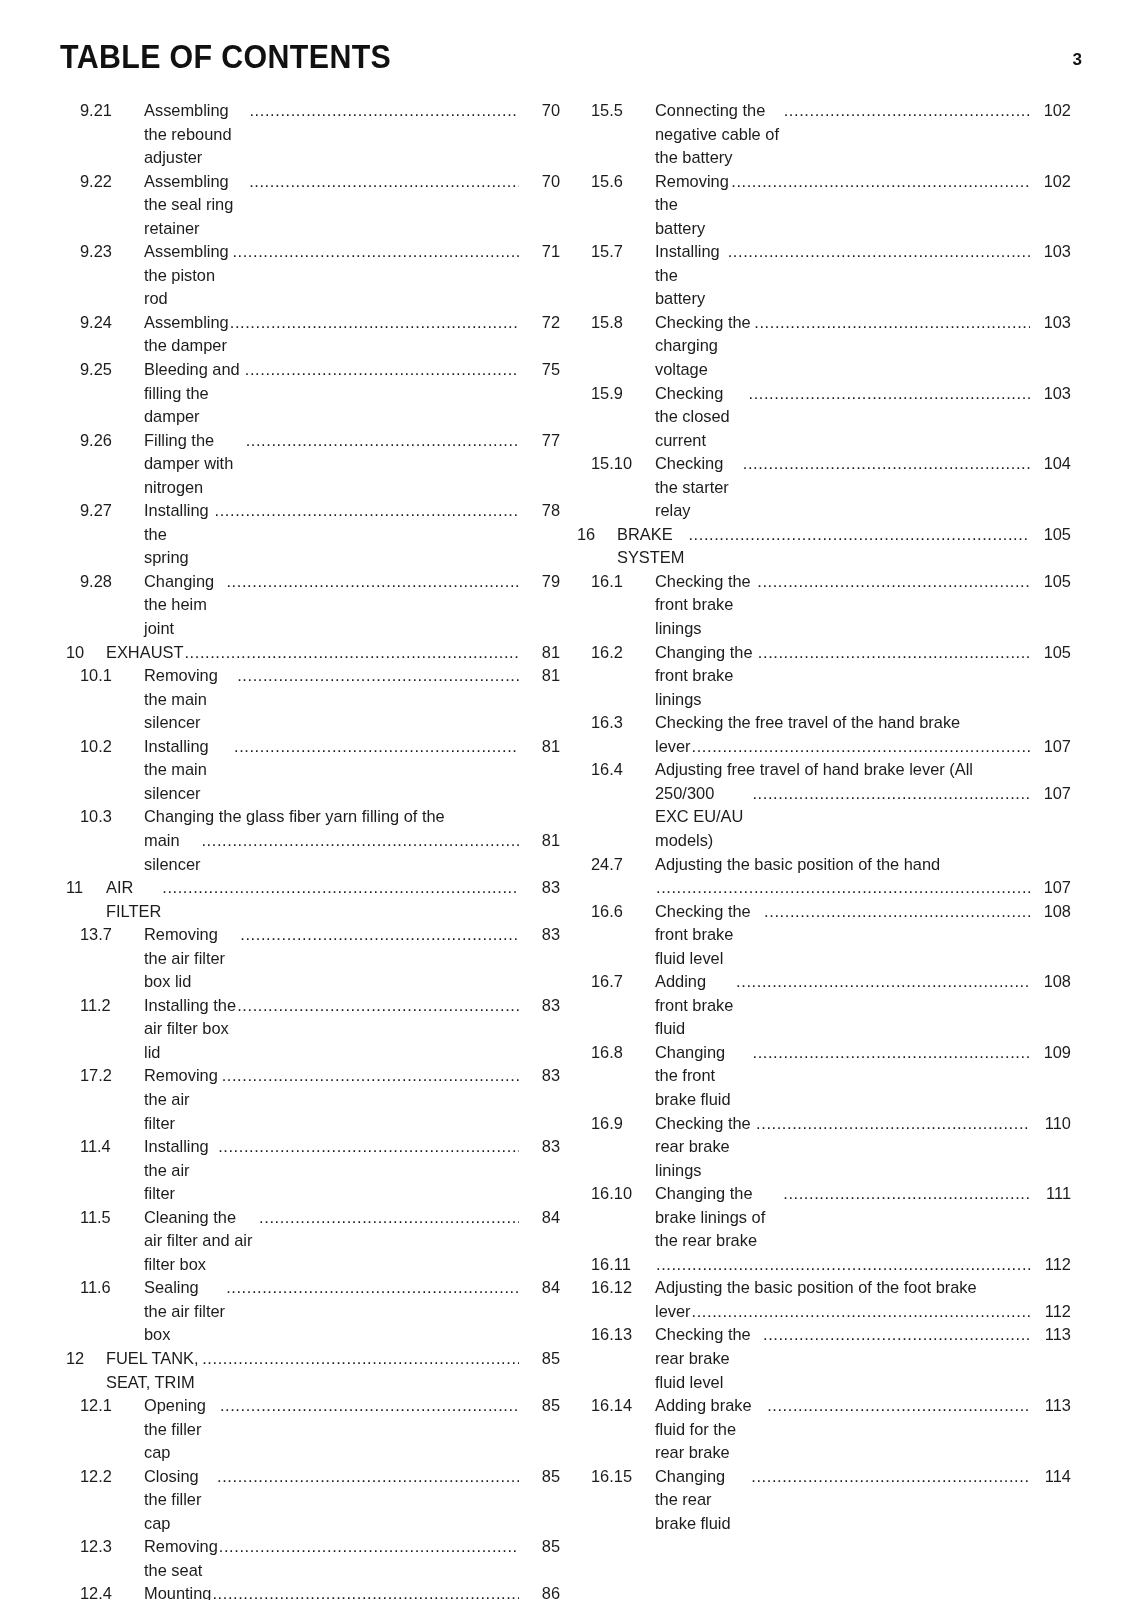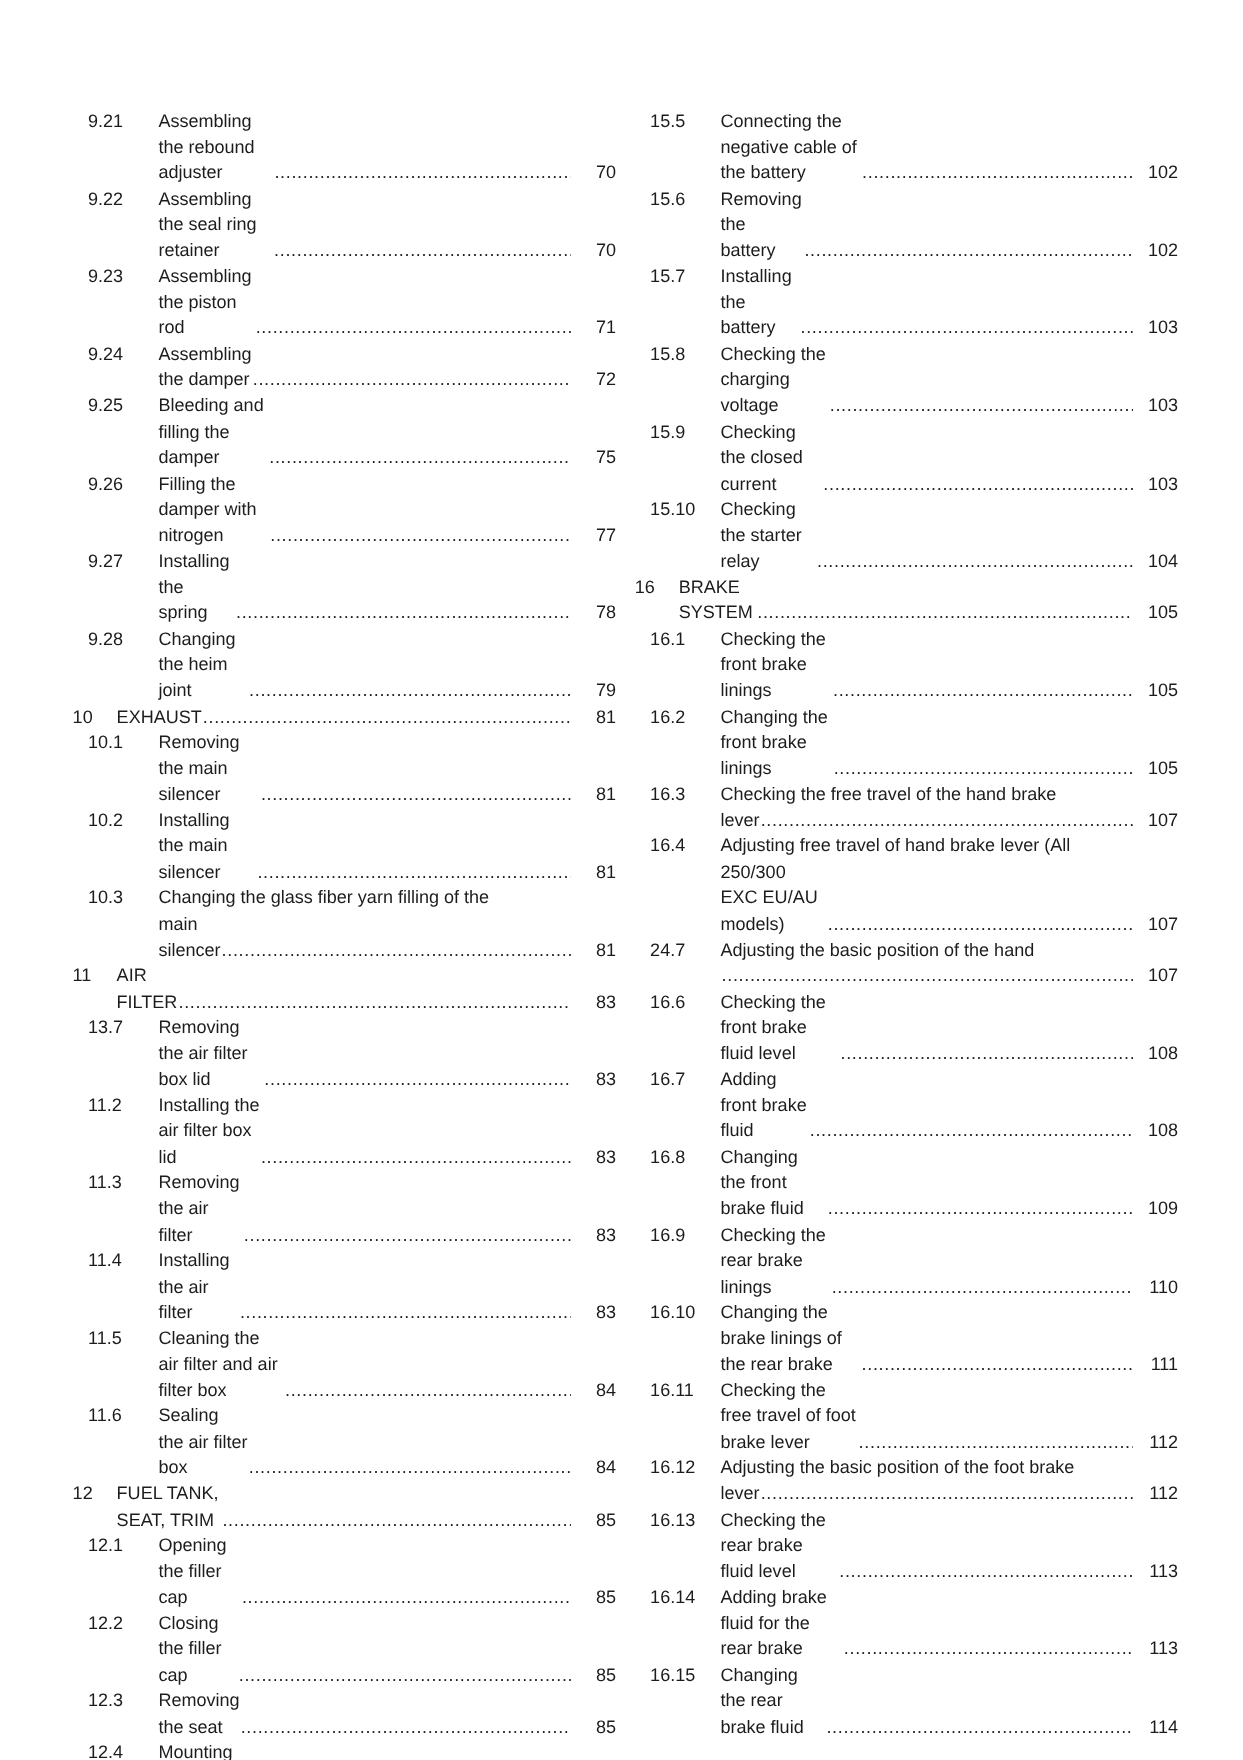--- a/index.html
+++ b/index.html
@@ -88,21 +88,21 @@
   .lvl1 .num   { width: 40px; margin-left: 6px; }
   .lvl1 .body  { margin-left: 0px; }
 
   
   .lvl2 .num   { width: 64px; margin-left: 20px; }
   .lvl2 .body  { margin-left: 0px; }
 
   
   .line {
     display: flex;
-    align-items: flex-end;
+    align-items: flex-start;
     width: 100%;
   }
   .label {
     flex: 0 1 auto;
     white-space: pre-wrap;
   }
   .leader {
     flex: 1 1 auto;
     overflow: hidden;
     white-space: nowrap;
@@ -123,20 +123,24 @@
     display: flex;
     align-items: flex-start;
     width: 100%;
   }
 </style>
 </head>
 <body>
 
 <div class="page">
 
+  <div class="header">
+    <div class="page-title">TABLE OF CONTENTS</div>
+    <div class="page-number">3</div>
+  </div>
 
   <div class="columns">
     <div class="column left" id="col-left">
         <div class="toc-entry lvl2">
           <div class="num">9.21</div>
           <div class="body">
             <div class="line">
               <span class="label">Assembling the rebound adjuster</span>
               <span class="leader">........................................................................................................................</span>
               <span class="pg">70</span>
@@ -280,21 +284,21 @@
           <div class="num">11.2</div>
           <div class="body">
             <div class="line">
               <span class="label">Installing the air filter box lid</span>
               <span class="leader">........................................................................................................................</span>
               <span class="pg">83</span>
             </div>
           </div>
         </div>
         <div class="toc-entry lvl2">
-          <div class="num">11.3</div>
+          <div class="num">17.2</div>
           <div class="body">
             <div class="line">
               <span class="label">Removing the air filter</span>
               <span class="leader">........................................................................................................................</span>
               <span class="pg">83</span>
             </div>
           </div>
         </div>
         <div class="toc-entry lvl2">
           <div class="num">11.4</div>
@@ -553,21 +557,20 @@
               <span class="label">Changing the brake linings of the rear brake</span>
               <span class="leader">........................................................................................................................</span>
               <span class="pg">111</span>
             </div>
           </div>
         </div>
         <div class="toc-entry lvl2">
           <div class="num">16.11</div>
           <div class="body">
             <div class="line">
-              <span class="label">Checking the free travel of foot brake lever</span>
               <span class="leader">........................................................................................................................</span>
               <span class="pg">112</span>
             </div>
           </div>
         </div>
         <div class="toc-entry lvl2">
           <div class="num">16.12</div>
           <div class="body">
             <div class="cont-line">
               <span class="label">Adjusting the basic position of the foot brake</span>

